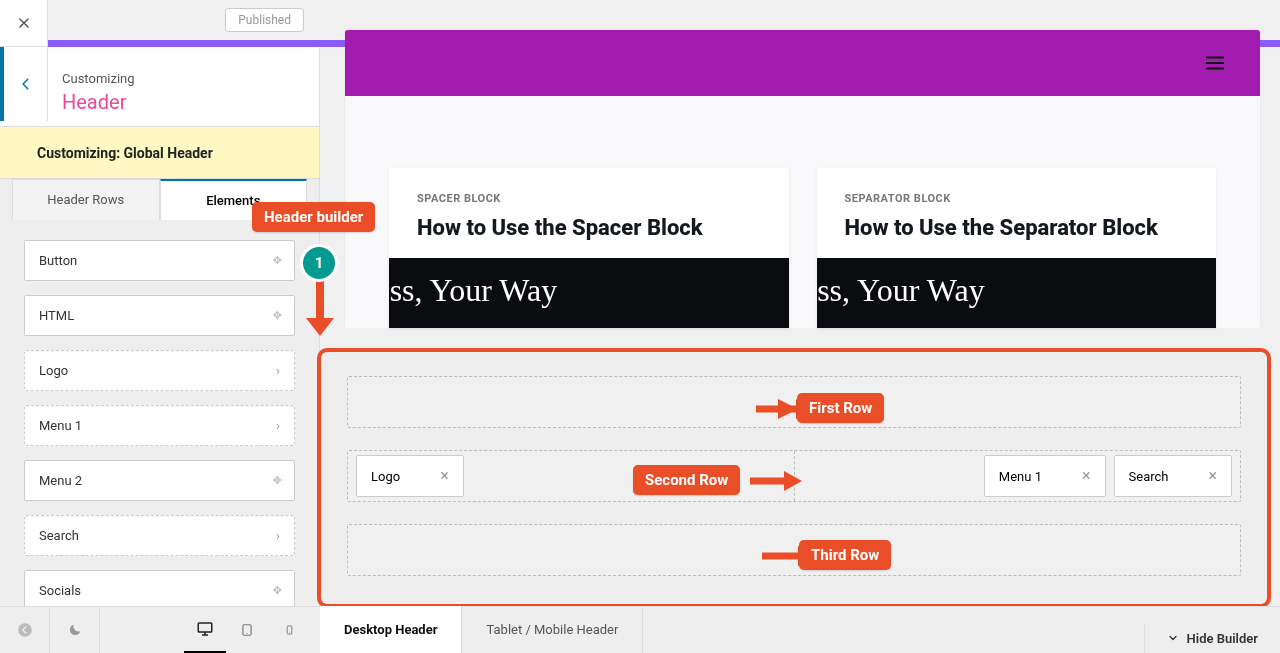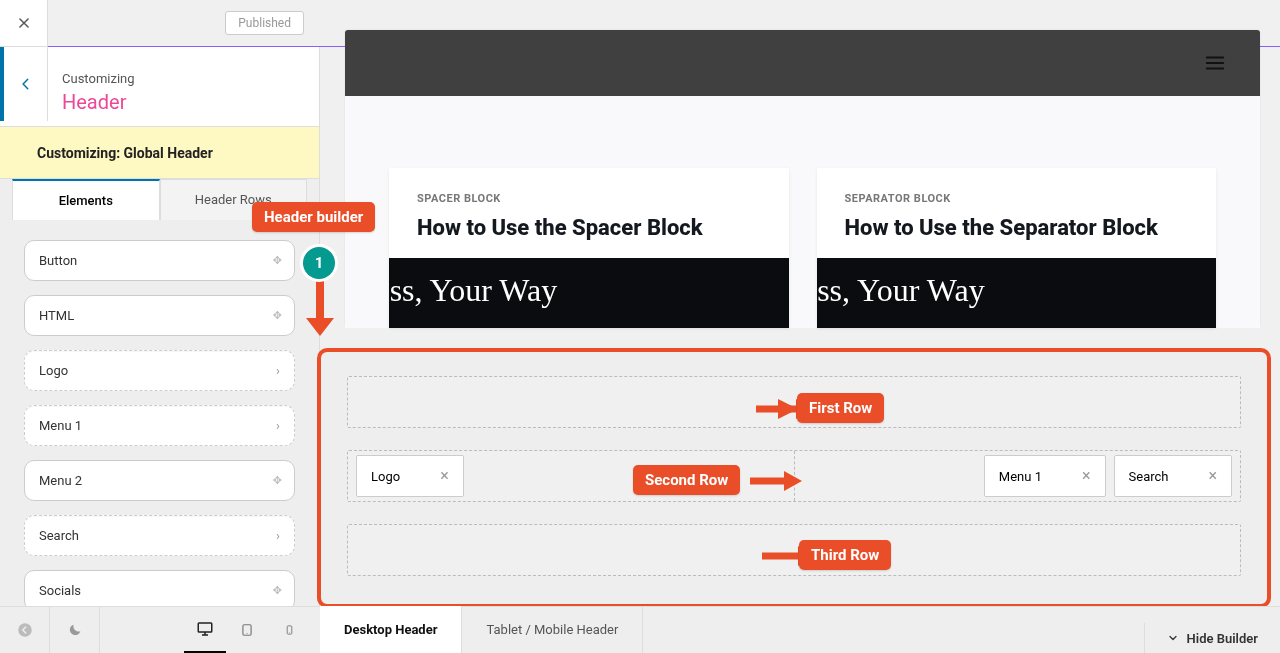--- a/index.html
+++ b/index.html
@@ -2,21 +2,21 @@
 <html><head>
   <meta charset="utf-8">
   <style>
     * { margin: 0; padding: 0; box-sizing: border-box; font-family: -apple-system, BlinkMacSystemFont, "Segoe UI", Roboto, sans-serif; }
     body { width: 1280px; height: 653px; overflow: hidden; background: #f0f0f0; position: relative; }
 
     
     .close-btn { position: absolute; top: 0; left: 0; width: 48px; height: 47px; background: #fff; border-right: 1px solid #ddd; border-bottom: 1px solid #ddd; display: flex; align-items: center; justify-content: center; cursor: pointer; }
     .close-btn svg { width: 14px; height: 14px; }
 
-    .header-strip { position: absolute; top: 0; left: 48px; right: 0; height: 47px; background: #f0f0f0; border-bottom: 1px solid #8b5cf6; display: flex; align-items: center; justify-content: flex-end; padding-right: 976px; }
+    .header-strip { position: absolute; top: 0; left: 48px; right: 0; height: 47px; background: #f0f0f0; border-bottom: 7px solid #8b5cf6; display: flex; align-items: center; justify-content: flex-end; padding-right: 976px; }
     .published-btn { background: #fff; border: 1px solid #ccc; border-radius: 3px; padding: 4px 12px; font-size: 12px; color: #999; cursor: default; }
 
     
     .left-panel { position: absolute; top: 47px; left: 0; width: 320px; bottom: 47px; background: #eee; border-right: 1px solid #ddd; overflow-y: auto; }
 
     .back-row { display: flex; background: #fff; border-bottom: 1px solid #ddd; }
     .back-arrow { width: 48px; height: 74px; border-left: 4px solid #0073aa; border-right: 1px solid #ddd; display: flex; align-items: center; justify-content: center; cursor: pointer; }
     .back-arrow svg { width: 14px; height: 14px; }
     .back-titles { padding: 12px 14px; margin-top: 12px; }
     .back-titles .sub { font-size: 13px; color: #555; margin-bottom: 4px; }
@@ -24,27 +24,27 @@
 
     .subheading { padding: 16px 37px; background: #fef9c3; border-bottom: 1px solid #ddd; }
     .subheading span { font-size: 14px; font-weight: 700; color: #222; }
 
     .tabs-row { display: flex; padding: 0 12px; background: #eee; }
     .tab-btn { flex: 1; padding: 12px 0; text-align: center; font-size: 13px; background: #fff; border: 1px solid #ddd; border-bottom: none; cursor: pointer; color: #555; }
     .tab-btn.active { border-top: 2px solid #0073aa; color: #000; font-weight: 500; }
     .tab-btn:not(.active){ background: #f3f3f3; }
 
     .elements-list { padding: 20px 24px 20px 24px; }
-    .element-item { background: #fff; border: 1px solid #ccc; border-radius: 10px; padding: 12px 14px; margin-bottom: 14px; display: flex; align-items: center; justify-content: space-between; font-size: 13px; color: #333; cursor: move; }
+    .element-item { background: #fff; border: 1px solid #ccc; border-radius: 2px; padding: 12px 14px; margin-bottom: 14px; display: flex; align-items: center; justify-content: space-between; font-size: 13px; color: #333; cursor: move; }
     .element-item.dashed { border-style: dashed; box-shadow: 0 1px 0 rgba(0,0,0,0.03) inset; }
     .element-item .drag { color: #bbb; font-size: 11px; letter-spacing: -2px; }
     .element-item .chev { color: #999; }
 
     
-    .preview-area { position: absolute; top: 30px; left: 345px; right: 20px; height: 296px; background: #404040; border-radius: 3px; box-shadow: 0 0 2px rgba(0,0,0,0.1); }
+    .preview-area { position: absolute; top: 30px; left: 345px; right: 20px; height: 296px; background: #a21caf; border-radius: 3px; box-shadow: 0 0 2px rgba(0,0,0,0.1); }
     .preview-header-bar { height: 66px; display: flex; justify-content: flex-end; align-items: center; padding: 0 34px; border-bottom: 1px solid transparent; }
     .hamburger { cursor: pointer; }
     .hamburger svg { width: 22px; height: 22px; }
 
     .preview-content { background: #f9f9fb; padding: 72px 44px 0 44px; display: flex; gap: 28px; }
     .card { background: #fff; flex: 1; box-shadow: 0 1px 3px rgba(0,0,0,0.08); overflow: hidden; height: 160px; }
     .card-kicker { font-size: 11px; font-weight: 700; letter-spacing: 0.5px; color: #777; padding: 24px 28px 10px; }
     .card-title { font-size: 22px; font-weight: 800; color: #14181f; padding: 0 28px 18px; }
     .card-hero { background: #0b0c0f; color: #fff; font-family: Georgia, 'Times New Roman', serif; font-size: 32px; padding: 14px 0 20px 0; text-indent: -58px; white-space: nowrap; }
 
@@ -100,22 +100,22 @@
       <div class="sub">Customizing</div>
       <div class="main">Header</div>
     </div>
   </div>
 
   <div class="subheading">
     <span>Customizing: Global Header</span>
   </div>
 
   <div class="tabs-row">
+    <div class="tab-btn">Header Rows</div>
     <div class="tab-btn active">Elements</div>
-    <div class="tab-btn">Header Rows</div>
   </div>
 
   <div class="elements-list">
     <div class="element-item">
       <span>Button</span>
       <span class="drag">✥</span>
     </div>
     <div class="element-item">
       <span>HTML</span>
       <span class="drag">✥</span>

